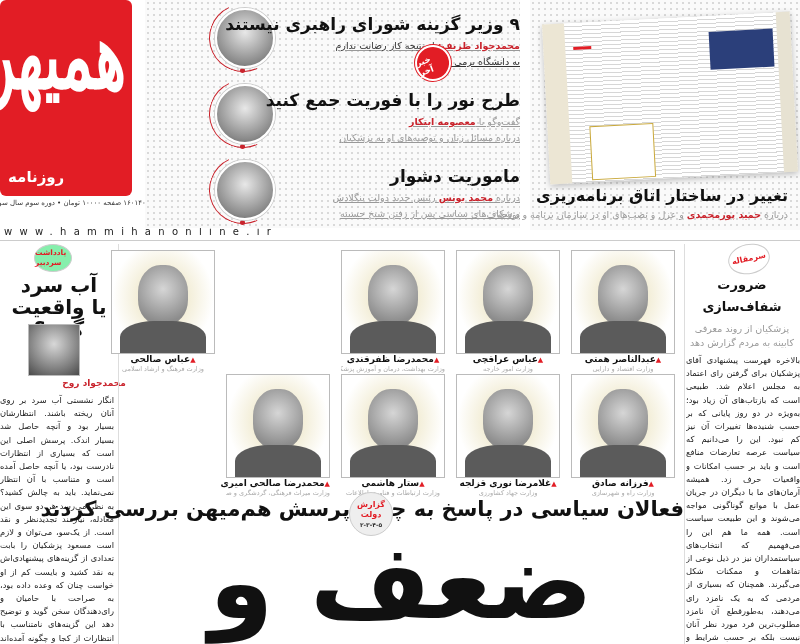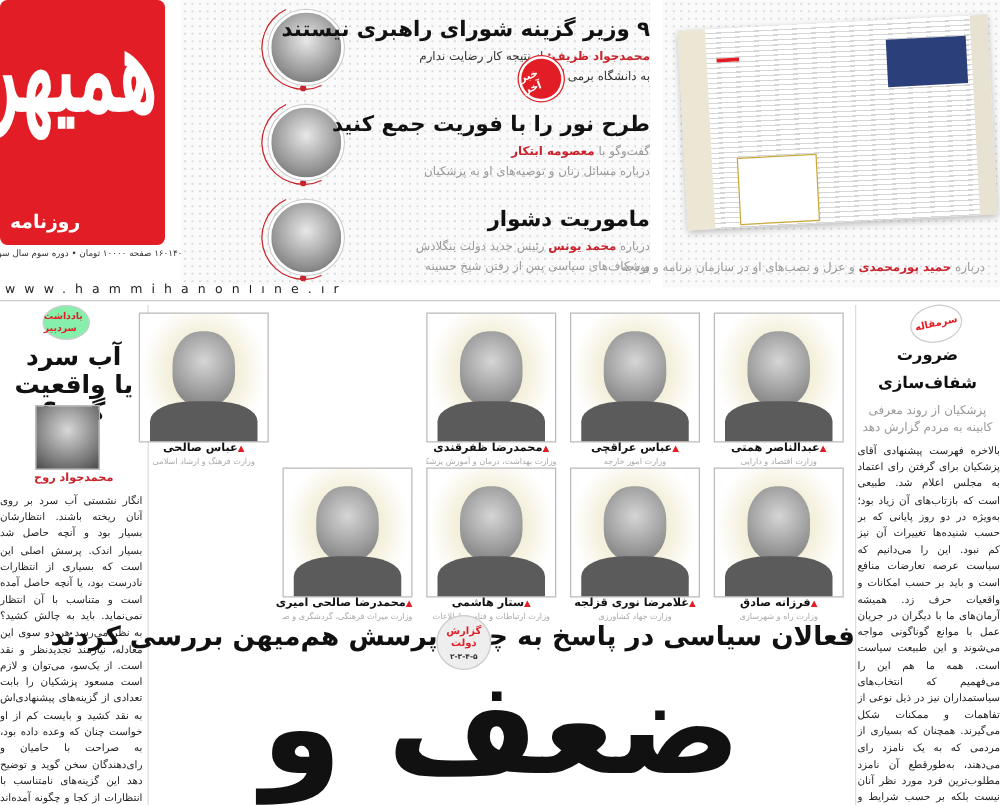--- a/index.html
+++ b/index.html
@@ -52,21 +52,21 @@
   }
   .teaser .arc-dot {
     position:absolute; left:95px; top:66px; width:5px; height:5px; border-radius:50%; background:#c9232c;
   }
   .teaser .t-title {
     position:absolute; right:0; top:12px; width:240px; font-size:17px; font-weight:bold;
     color:#111; direction:rtl; text-align:right; white-space:nowrap;
   }
   .teaser .t-line {
     position:absolute; right:0; width:240px; font-size:9.5px; color:#999;
-    direction:rtl; text-align:right; white-space:nowrap;
+    direction:rtl; text-align:right; white-space:nowrap;text-decoration:underline;
   }
   .teaser .t-line .hl { color:#c9232c; font-weight:bold; }
   .teaser .t-line.dark { color:#333; }
   #breaking-badge {
     position:absolute; left:272px; top:47px; width:32px; height:32px; border-radius:50%;
     background:#e21d25; color:#fff; font-size:8.5px; font-weight:bold;
     display:flex; align-items:center; justify-content:center; transform:rotate(-20deg);
     box-shadow:0 0 0 2px #fff, 0 0 0 3px #e21d25;
   }
 
@@ -102,21 +102,21 @@
     position:absolute; left:0; top:30px; width:118px; font-size:20px; font-weight:bold;
     text-align:center; direction:rtl; line-height:22px;
   }
   #note-photo {
     position:absolute; left:28px; top:80px; width:50px; height:50px;
     background: radial-gradient(circle at 50% 38%, #d8d8d8, #7d7d7d 65%, #4a4a4a);
     border:1px solid #bbb;
   }
   #note-author {
     position:absolute; left:0; top:134px; width:118px; text-align:center; font-size:9px;
-    color:#c9232c; font-weight:bold; direction:rtl;
+    color:#c9232c; font-weight:bold; direction:rtl;padding-left:35px;
   }
   #note-body, #editorial-body {
     position:absolute; font-size:8.3px; line-height:13.2px; color:#222; direction:rtl;
     text-align:justify; overflow:hidden;
   }
   #note-body { left:0; top:150px; width:114px; height:250px; }
 
   
   #editorial-col { position:absolute; left:684px; top:244px; width:116px; height:400px; }
   #editorial-badge {
@@ -226,20 +226,21 @@
 </div>
 
 <div id="preview" class="dotbg">
   <div class="sheet">
     <div class="side2"></div>
     <div class="side"></div>
     <div class="photo"></div>
     <div class="redbar"></div>
     <div class="ybox"></div>
   </div>
+  <div class="p-title">تغییر در ساختار اتاق برنامه‌ریزی</div>
   <div class="p-sub">
     <span>درباره </span><span class="hl">حمید پورمحمدی</span><span> و عزل و نصب‌های او در سازمان برنامه و بودجه</span>
   </div>
 </div>
 
 <div id="note-col">
   <div id="note-badge">
     <span>یادداشت</span><br>
     <span>سردبیر</span>
   </div>

